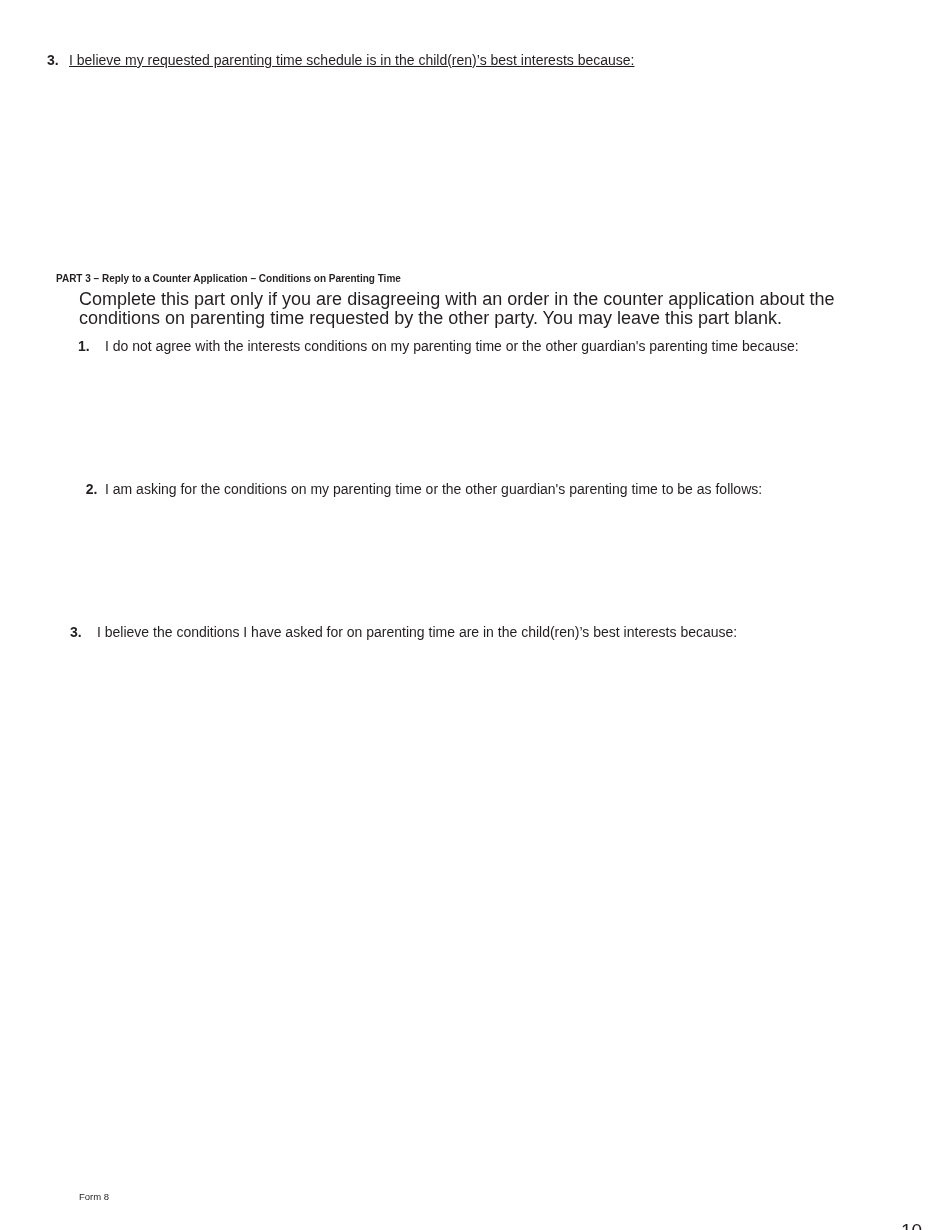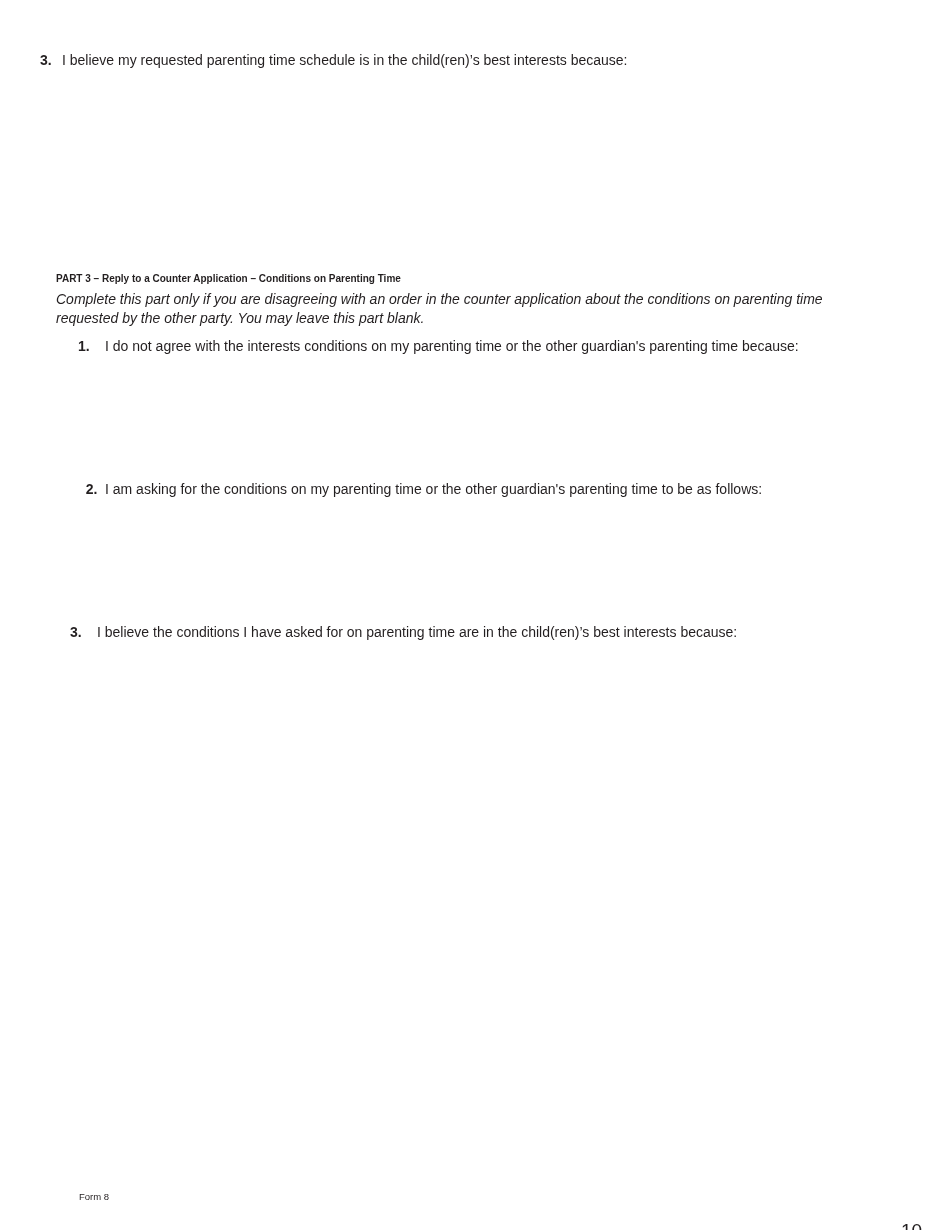--- a/index.html
+++ b/index.html
@@ -4,30 +4,30 @@
   <style>
     html, body { margin: 0; padding: 0; background: #ffffff; }
     body {
       width: 950px; height: 1230px; position: relative; overflow: hidden;
       font-family: "Liberation Sans", sans-serif; color: #231f20;
     }
     .abs { position: absolute; }
     .item { font-size: 14px; line-height: 17px; white-space: nowrap; }
     .num { font-weight: bold; display: inline-block; }
     .heading { font-size: 10px; font-weight: bold; line-height: 17px; white-space: nowrap; }
-    .instr { font-size: 14px; font-style: italic; line-height: 19px; width: 790px; }
+    .instr { font-size: 18px; line-height: 19px; width: 790px; margin-left: 23px; }
     .footer-code { font-size: 9.5px; line-height: 11px; white-space: nowrap; }
     .page-num { font-size: 19px; margin-top: 40px; }
   </style>
 </head>
 <body>
 
 <div>
 
-  <div class="abs item" style="left:40px; top:52px;">
+  <div class="abs item" style="left:47px; top:52px;text-decoration:underline;">
     <span class="num" style="width:22px;">3.</span><span>I believe my requested parenting time schedule is in the child(ren)’s best interests because:</span>
   </div>
   <div class="abs" style="left:78px; top:75px; width:790px; height:180px;"></div>
 
   <div class="abs heading" style="left:56px; top:270px;">PART 3 – Reply to a Counter Application – Conditions on Parenting Time</div>
   <div class="abs instr" style="left:56px; top:290px;">Complete this part only if you are disagreeing with an order in the counter application about the conditions on parenting time requested by the other party. You may leave this part blank.</div>
 
   <div class="abs item" style="left:78px; top:338px;">
     <span class="num" style="width:27px;">1.</span><span>I do not agree with the interests conditions on my parenting time or the other guardian's parenting time because:</span>
   </div>

